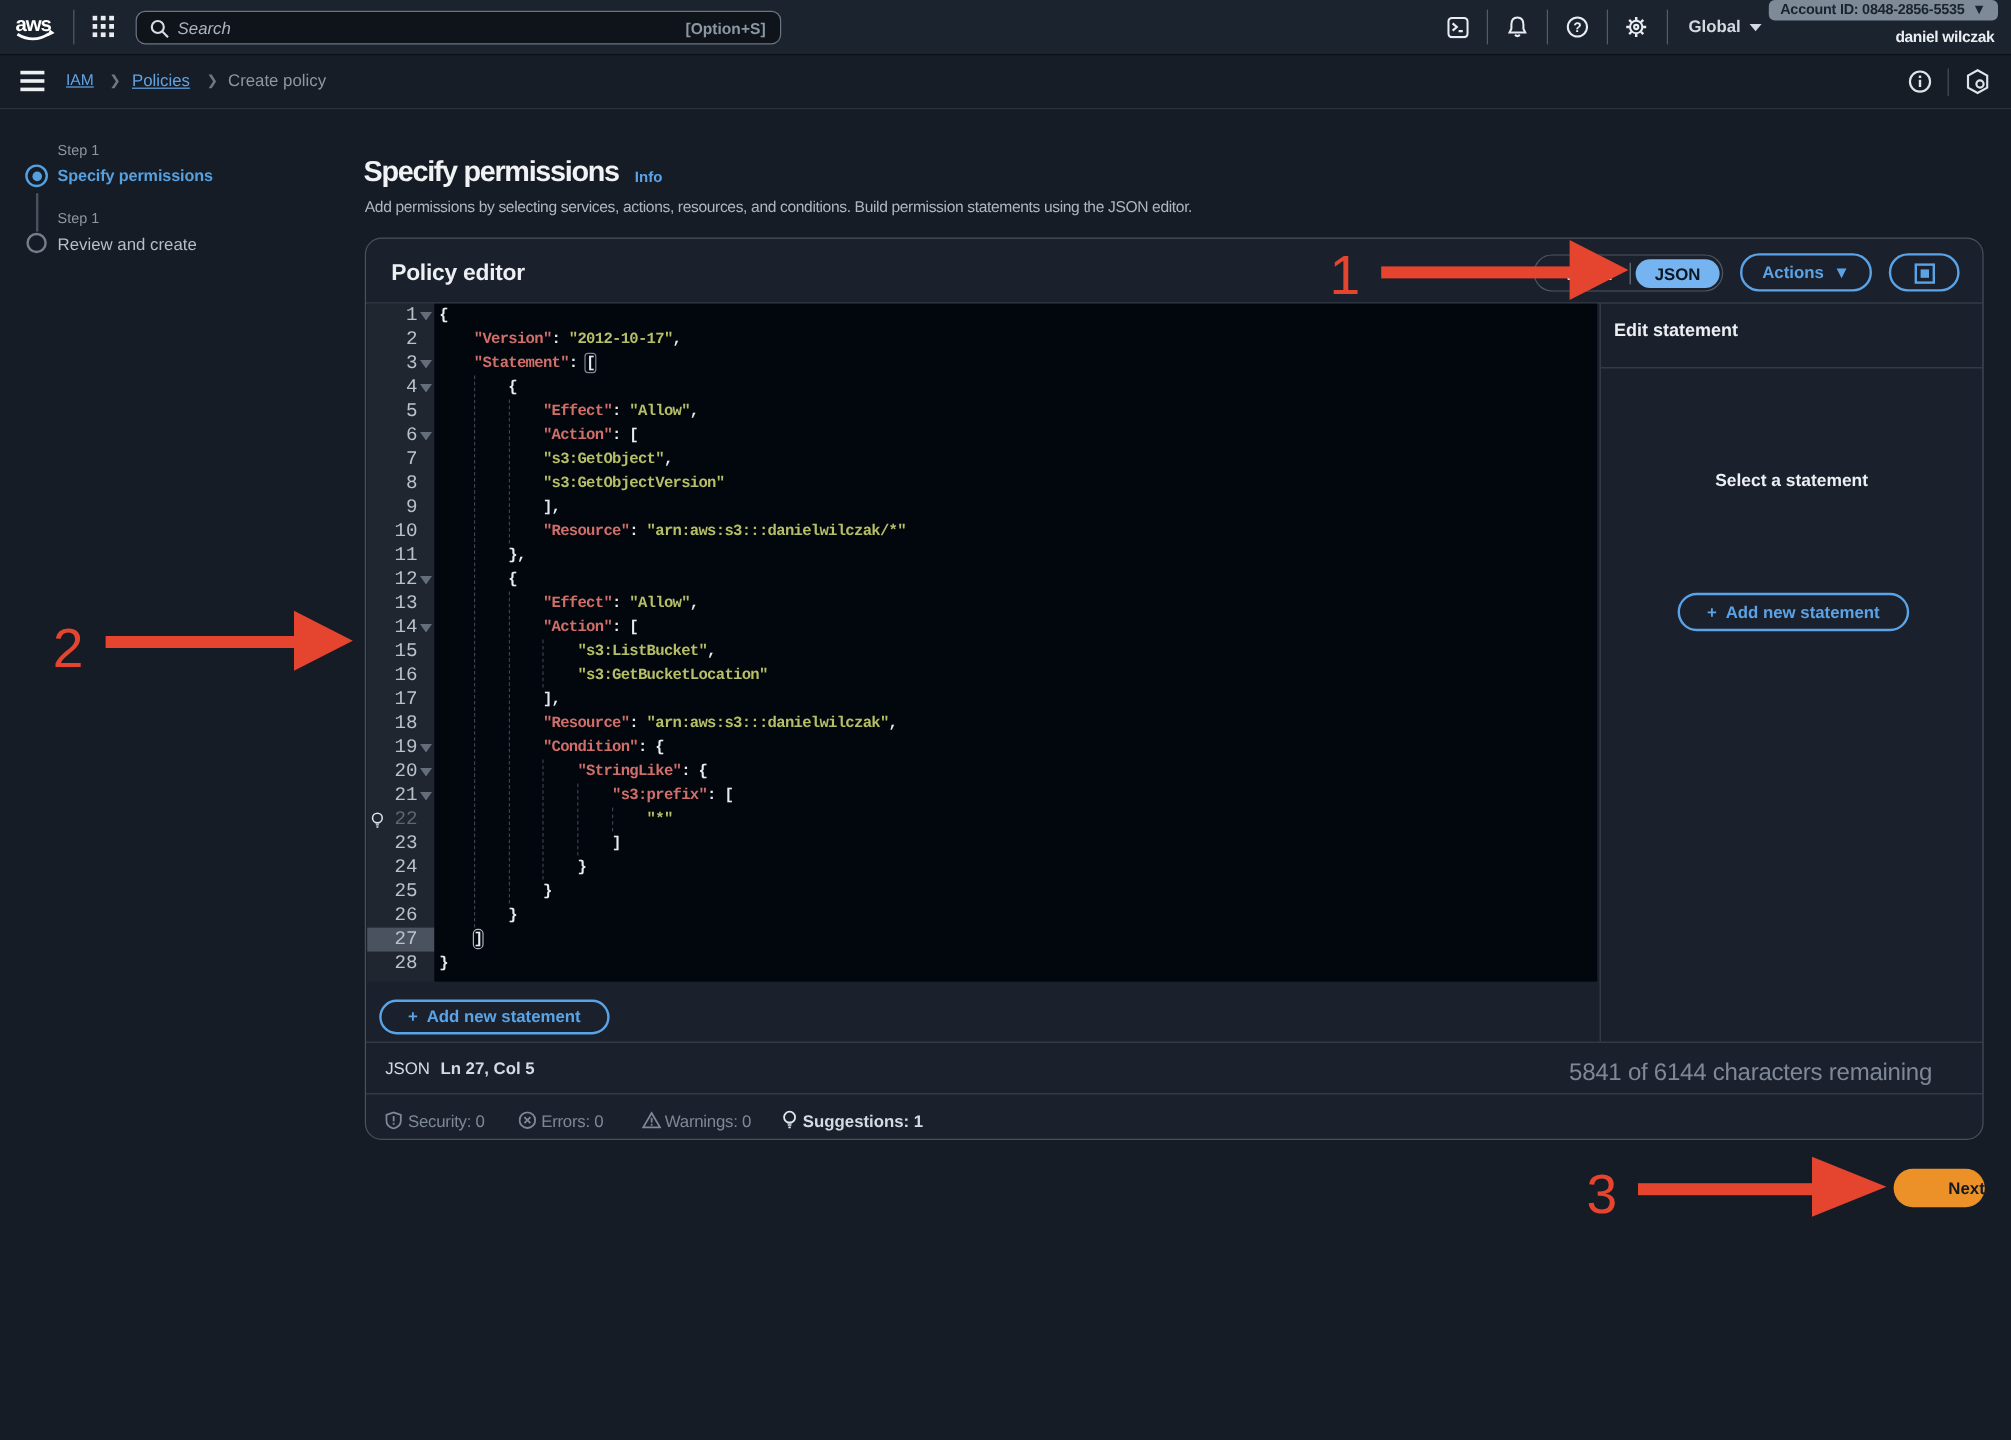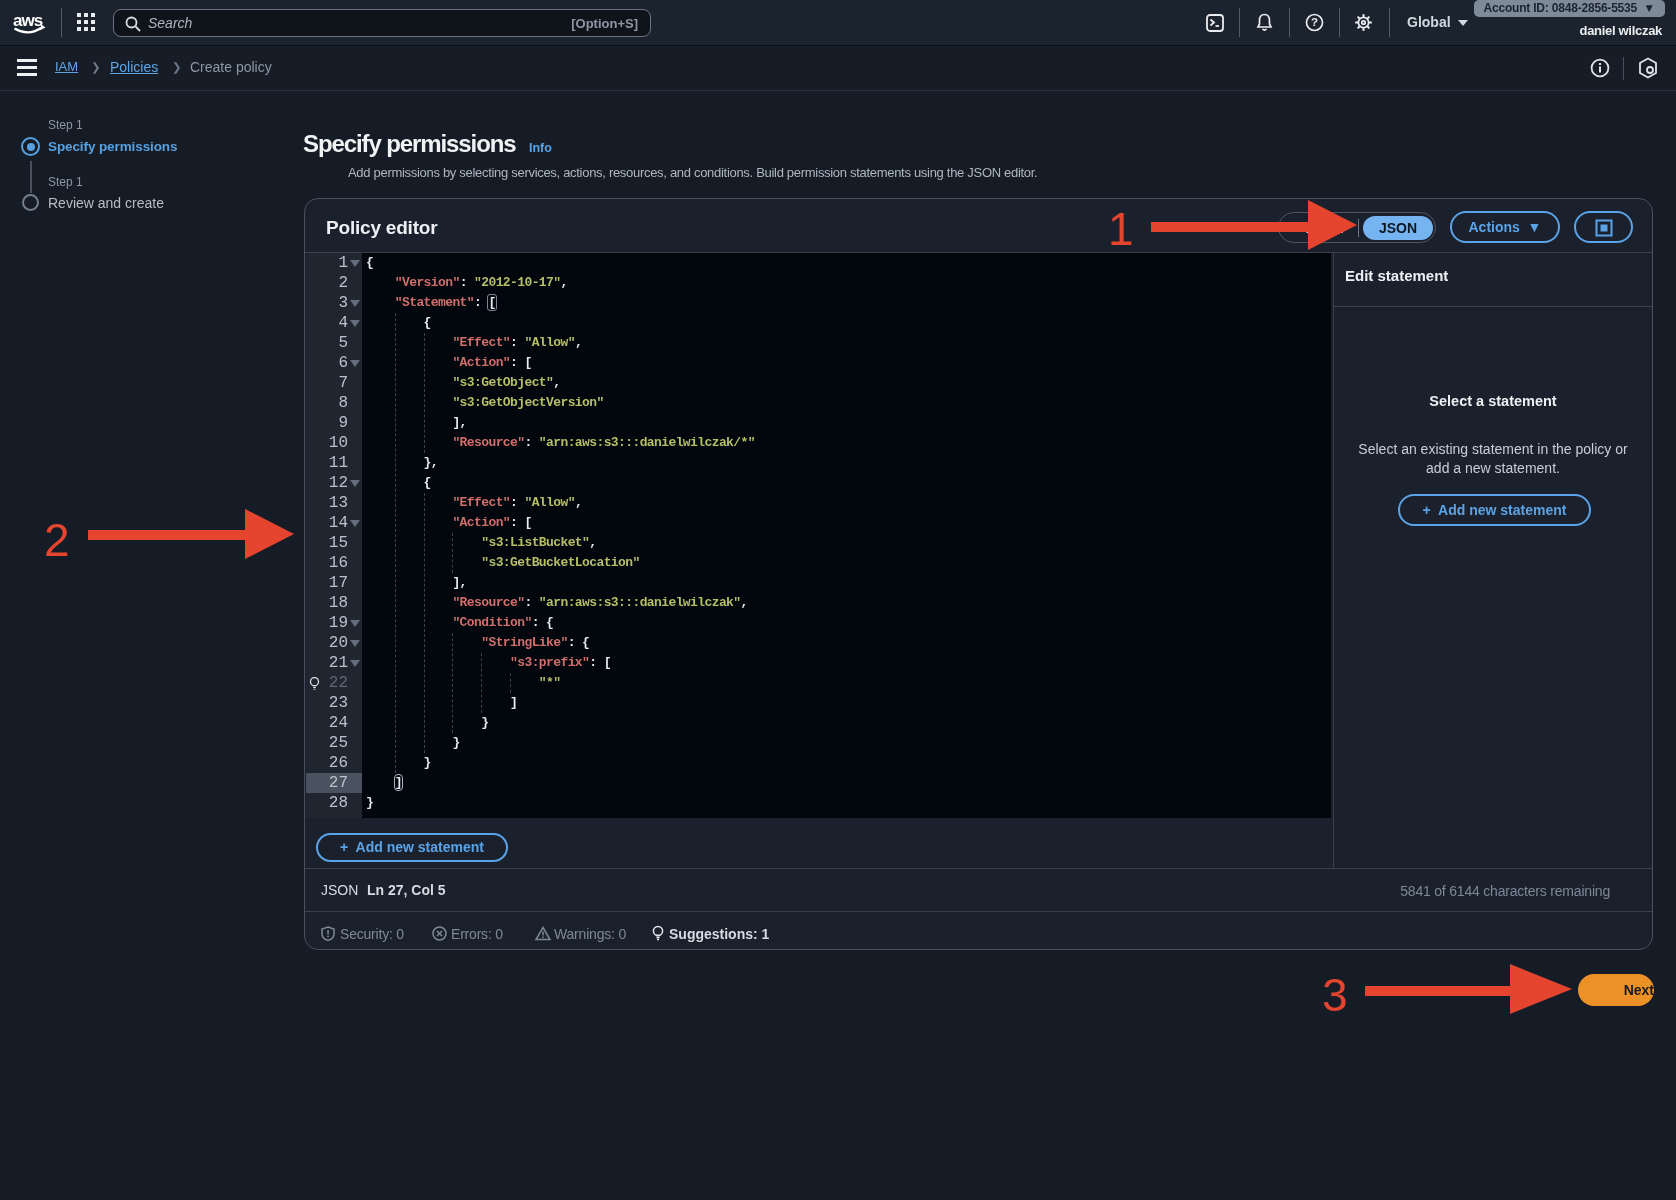--- a/index.html
+++ b/index.html
@@ -33,21 +33,21 @@
   #radio1 { position:absolute; left:21px; top:137px; width:19px; height:19px; border-radius:50%;
     border:2px solid #56a0e0; }
   #radio1 .dot { position:absolute; left:3.5px; top:3.5px; width:8px; height:8px; border-radius:50%; background:#56a0e0; }
   #stepline { position:absolute; left:30px; top:161px; width:2px; height:32px; background:#49525e; }
   #radio2 { position:absolute; left:22px; top:194px; width:17px; height:17px; border-radius:50%;
     border:2px solid #747e8c; }
 
   
   #h1 { position:absolute; left:303px; top:130px; color:#f0f2f4; font-size:24px; font-weight:bold; letter-spacing:-1.1px; }
   #h1info { position:absolute; left:529px; top:141px; color:#5ba3e7; font-size:12.5px; font-weight:bold; }
-  #h1desc { position:absolute; left:304px; top:165px; color:#aeb6c0; font-size:13px; letter-spacing:-0.3px;margin-left:44px; }
+  #h1desc { position:absolute; left:304px; top:165px; color:#aeb6c0; font-size:13px; letter-spacing:-0.3px; }
 
   
   #panel { position:absolute; left:304px; top:198px; width:1349px; height:752px;
     background:#1a212c; border:1px solid #47505e; border-radius:14px; }
   #pe-title { position:absolute; left:21px; top:18px; color:#edeff3; font-size:19px; font-weight:bold; letter-spacing:-0.2px; }
   #hdr-divider { position:absolute; left:0; top:53px; width:1347px; height:1px; background:#39414d; }
 
   
   #toggle { position:absolute; left:973px; top:13px; width:158px; height:31px;
     border:1px solid #4d5662; border-radius:16px; }
@@ -301,21 +301,21 @@
       <div class="cl" style="top:500px">        }</div>
       <div class="cl" style="top:520px">    <span class="cur">]</span></div>
       <div class="cl" style="top:540px">}</div>
     </div>
 
     <div class="btn-blue" style="left:11px;top:634px;width:192px;height:29px;line-height:25px;font-size:14px">+&nbsp; Add new statement</div>
 
     <div id="stat-div1"></div>
     <div class="stxt" style="left:16px;top:683px;font-size:14px">JSON</div>
     <div class="stxt" style="left:62px;top:683px;font-size:14px;font-weight:bold">Ln 27, Col 5</div>
-    <div class="sgray" style="right:42px;top:684px;font-size:14px">5841 of 6144 characters remaining</div>
+    <div class="sgray" style="right:42px;top:684px;font-size:20px">5841 of 6144 characters remaining</div>
     <div id="stat-div2"></div>
 
     <svg class="abs" style="left:16px;top:727px" width="14" height="15" viewBox="0 0 14 15">
       <path d="M7 1 L13 3 L13 8 C13 11.5 10.5 13.5 7 14.5 C3.5 13.5 1 11.5 1 8 L1 3 Z" fill="none" stroke="#7f8897" stroke-width="1.5"></path>
       <rect x="6.3" y="4" width="1.5" height="4.5" fill="#7f8897"></rect>
         <rect x="6.3" y="9.7" width="1.5" height="1.6" fill="#7f8897"></rect>
     </svg>
     <div class="sgray" style="left:35px;top:727px">Security: 0</div>
     <svg class="abs" style="left:127px;top:727px" width="15" height="15" viewBox="0 0 15 15">
       <circle cx="7.5" cy="7.5" r="6.5" fill="none" stroke="#7f8897" stroke-width="1.5"></circle>
@@ -331,21 +331,20 @@
     <svg class="abs" style="left:347px;top:726px" width="12" height="16" viewBox="0 0 12 16">
       <circle cx="6" cy="6" r="4.6" fill="none" stroke="#e4e8ed" stroke-width="1.5"></circle>
       <path d="M4.2 10.5 L7.8 10.5 M4.5 12.5 L7.5 12.5 M5 14.5 L7 14.5" stroke="#e4e8ed" stroke-width="1.3"></path>
     </svg>
     <div class="stxt" style="left:364px;top:727px;font-weight:bold">Suggestions: 1</div>
 
     <div id="vdiv"></div>
     <div id="es-title">Edit statement</div>
     <div id="es-div"></div>
     <div class="abs" style="left:1029px;top:194px;width:318px;text-align:center;color:#edeff3;font-size:14.5px;font-weight:bold">Select a statement</div>
-    <div class="abs" style="left:1029px;top:241px;width:318px;text-align:center;color:#c7ced6;font-size:14px;line-height:19px">Select an existing statement in the policy or<br>add a new statement.</div>
     <div class="btn-blue" style="left:1093px;top:295px;width:193px;height:32px;line-height:28px">+&nbsp; Add new statement</div>
   </div>
 
   <div id="nextbtn">Next</div>
 
   <div class="rnum" style="left:1108px;top:202px">1</div>
   <div class="rbar" style="left:1151px;top:222px;width:160px;height:10px"></div>
   <div class="rhead" style="left:1308px;top:200px"></div>
 
   <div class="rnum" style="left:44px;top:513px">2</div>

